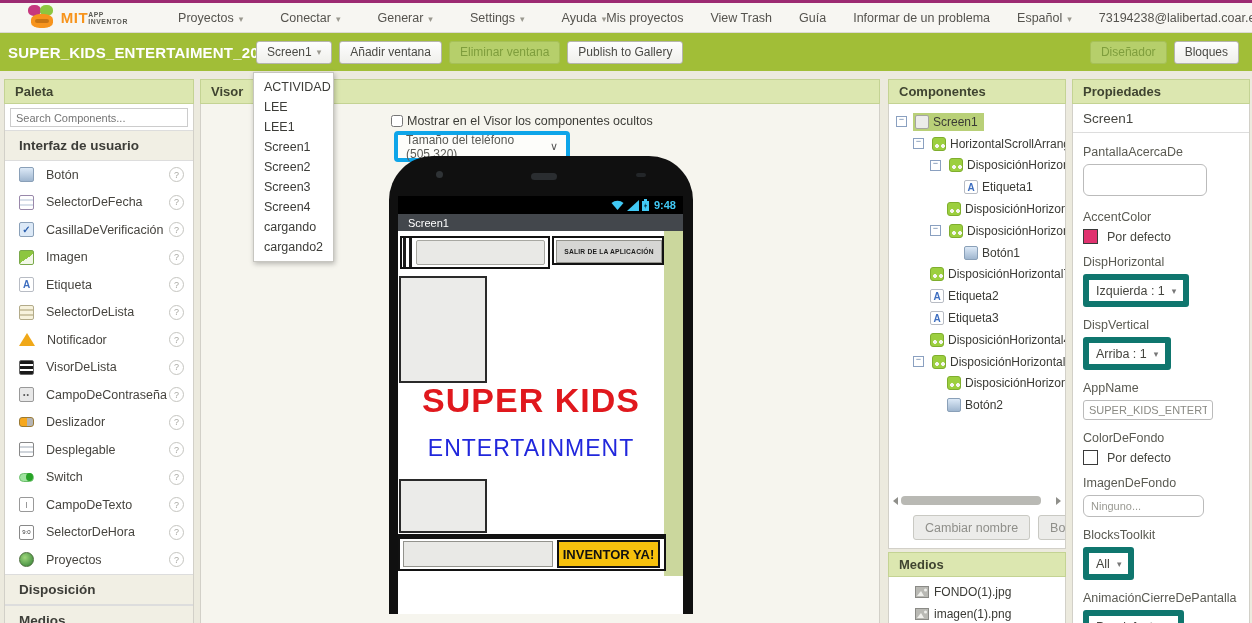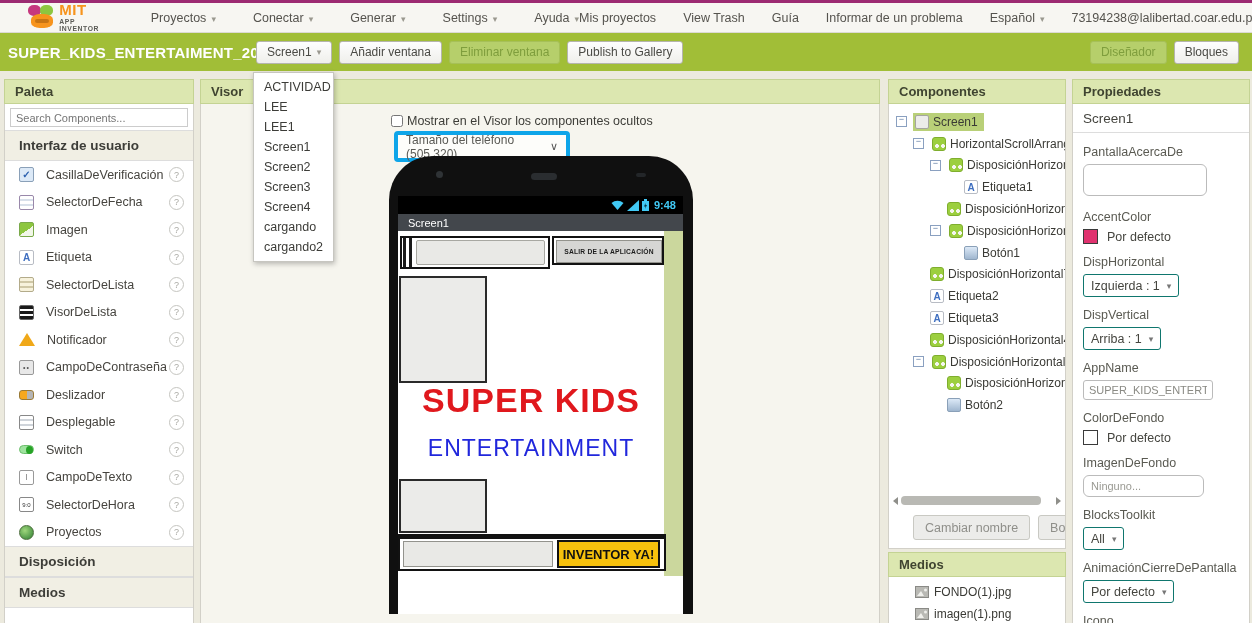--- a/index.html
+++ b/index.html
@@ -9,21 +9,21 @@
   
   .topbar{position:absolute;left:0;top:0;width:100%;height:29px;background:#f7f6f2;
           border-top:3px solid #9c2b72;border-bottom:1px solid #dcdad4;display:flex;align-items:center}
   .logo{display:flex;align-items:center;margin-left:26px;width:152px;cursor:pointer}
   .logo-art{position:relative;width:34px;height:26px;margin-right:6px}
   .bub{position:absolute;width:13px;height:11px;border-radius:45%}
   .b1{left:2px;top:0;background:#c6387e}
   .b2{left:14px;top:0;background:#8dc63f}
   .beav{position:absolute;left:5px;top:9px;width:22px;height:14px;border-radius:40%;background:#f7941d}
   .beav:before{content:"";position:absolute;left:4px;top:5px;right:4px;height:4px;background:#c87413;border-radius:2px}
-  .logo-txt{display:flex;flex-direction:column;line-height:1}
+  .logo-txt{display:flex;flex-direction:row;line-height:1}
   .mit{color:#f7941d;font-weight:bold;font-size:15px;letter-spacing:.5px}
   .sub{color:#5a5a55;font-weight:bold;font-size:6.8px;letter-spacing:.6px;margin-top:2px}
   .menus{display:flex;gap:37px;margin-left:45px}
   .menu{font-size:12.5px;color:#55534e;cursor:pointer;white-space:nowrap}
   .caret:after{content:"▾";font-size:9px;color:#9a988f;margin-left:5px}
   .top-right{margin-left:auto;display:flex;gap:27px;align-items:center;margin-right:12px}
   .toplink{font-size:12.5px;color:#55534e;cursor:pointer;white-space:nowrap}
 
   
   .toolbar{position:absolute;left:0;top:33px;width:100%;height:38px;background:#a1be37;display:flex;align-items:center}
@@ -151,21 +151,21 @@
   .psub{padding:7px 0 6px 10px;font-size:13.5px;color:#45453f;border-bottom:1px solid #ddd}
   .pfields{padding:10px 10px 0 10px}
   .plabel{font-size:12.5px;color:#5a5a52;margin:11px 0 5px 0}
   .plabel:first-child{margin-top:2px}
   .ptextarea{width:118px;height:26px;border:1px solid #bbb;border-radius:6px;resize:none;font-family:"Liberation Sans",sans-serif}
   .prow{display:flex;align-items:center;gap:9px;cursor:pointer}
   .swatch{width:13px;height:13px;border:1px solid #3a3a3a;flex:0 0 13px}
   .sw-accent{background:#e0326f}
   .sw-white{background:#fff}
   .pval{font-size:12.5px;color:#45453f}
-  .pselect{display:inline-flex;align-items:center;height:21px;border:1px solid #0f766e;border-radius:3px;background:#fff;
+  .pselect{display:inline-flex;align-items:center;height:21px;border:6px solid #0f766e;border-radius:3px;background:#fff;
            padding:0 7px;font-size:12.5px;color:#45453f;cursor:pointer;white-space:nowrap}
   .pselect:after{content:"▾";font-size:9px;color:#777;margin-left:7px}
   .pinput{width:118px;height:18px;border:1px solid #bbb;border-radius:3px;font-size:11px;color:#8a8a84;
           padding:0 5px;font-family:"Liberation Sans",sans-serif}
   .pbox{width:112px;height:20px;border:1px solid #bbb;border-radius:6px;font-size:11px;color:#9a9a93;
         line-height:20px;padding-left:7px;cursor:pointer}
 </style>
 </head>
 <body>
 
@@ -225,52 +225,57 @@
 
 <div class="palette">
   <div class="panel-h">Paleta</div>
   <div class="panel-b">
     <div class="search-wrap">
       <input class="search-input" type="text" placeholder="Search Components..." style="">
     </div>
     <div class="section-h">Interfaz de usuario</div>
 
     <div class="pitem">
+      <span class="ic ic-button"></span>
+      <span>Botón</span>
+      <span class="help"></span>
+    </div>
+    <div class="pitem">
+      <span class="ic ic-datepicker"></span>
+      <span>SelectorDeFecha</span>
+      <span class="help"></span>
+    </div>
+    <div class="pitem">
       <span class="ic ic-checkbox"></span>
       <span>CasillaDeVerificación</span>
       <span class="help"></span>
     </div>
     <div class="pitem">
-      <span class="ic ic-datepicker"></span>
-      <span>SelectorDeFecha</span>
-      <span class="help"></span>
-    </div>
-    <div class="pitem">
       <span class="ic ic-image"></span>
       <span>Imagen</span>
       <span class="help"></span>
     </div>
     <div class="pitem">
       <span class="ic ic-label"></span>
       <span>Etiqueta</span>
       <span class="help"></span>
     </div>
     <div class="pitem">
       <span class="ic ic-listpicker"></span>
       <span>SelectorDeLista</span>
       <span class="help"></span>
     </div>
     <div class="pitem">
+      <span class="ic ic-notifier"></span>
+      <span>Notificador</span>
+      <span class="help"></span>
+    </div>
+    <div class="pitem">
       <span class="ic ic-listview"></span>
       <span>VisorDeLista</span>
-      <span class="help"></span>
-    </div>
-    <div class="pitem">
-      <span class="ic ic-notifier"></span>
-      <span>Notificador</span>
       <span class="help"></span>
     </div>
     <div class="pitem">
       <span class="ic ic-password"></span>
       <span>CampoDeContraseña</span>
       <span class="help"></span>
     </div>
     <div class="pitem">
       <span class="ic ic-slider"></span>
       <span>Deslizador</span>

